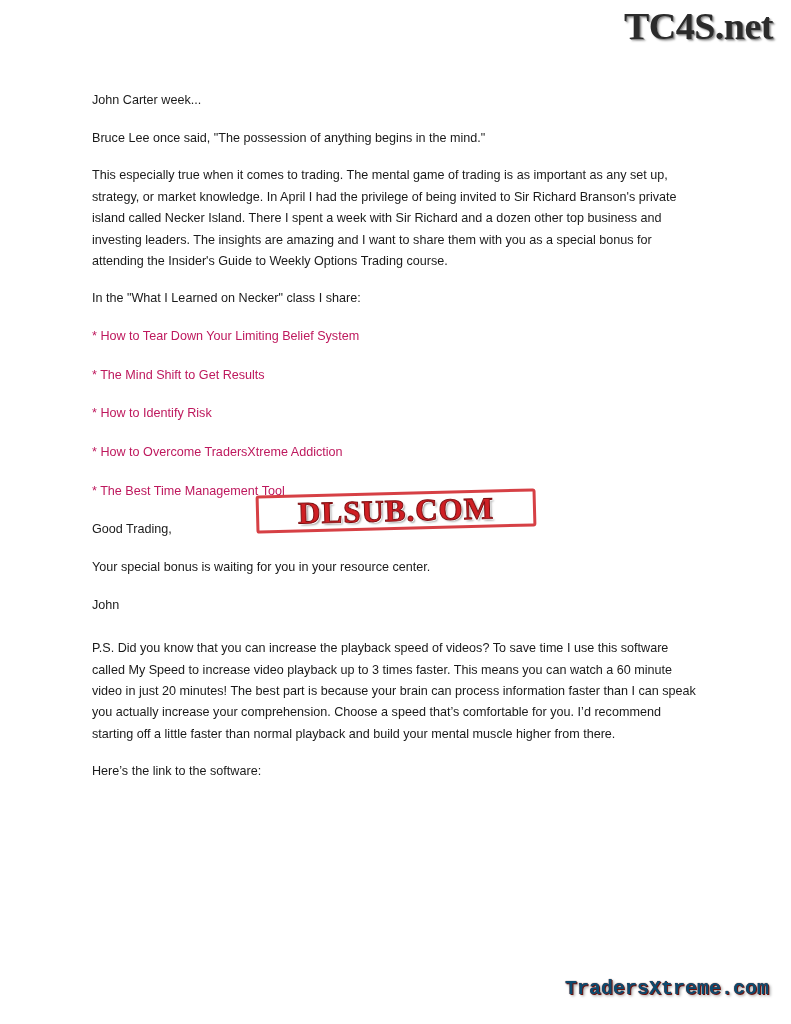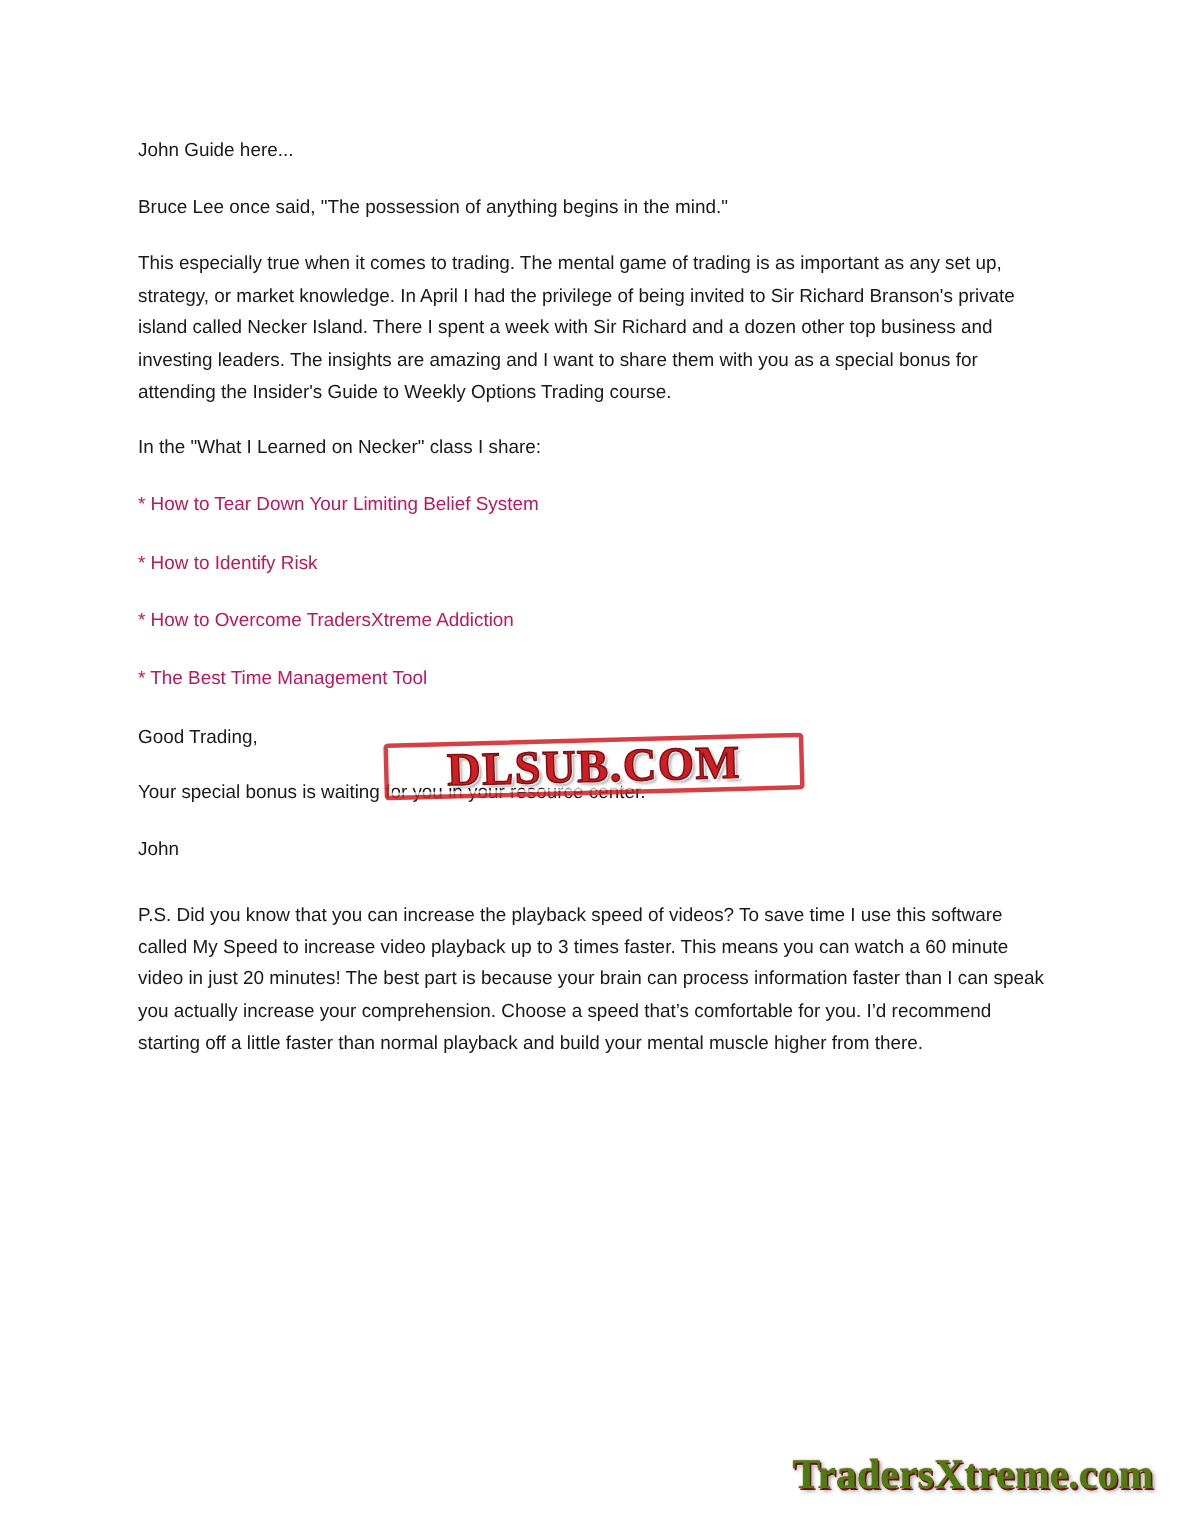--- a/index.html
+++ b/index.html
@@ -36,24 +36,24 @@
       1px 1px 0 #8c8c8c,
       2px 2px 2px rgba(0,0,0,0.35);
     white-space: nowrap;
   }
 
   
   .wm-bottom {
     position: absolute;
     bottom: 24px;
     right: 22px;
-    font-family: Liberation Serif, serif;
-    font-size: 28px;
+    font-family: Liberation Mono, monospace;
+    font-size: 20px;
     font-weight: bold;
-    color: #4d7c0f;
+    color: #0c4a6e;
     text-shadow:
       0 0 1px #7a1a12,
       1px 1px 0 #6b1410,
       2px 2px 3px rgba(0,0,0,0.4);
     white-space: nowrap;
   }
 
   
   .wm-center {
     position: absolute;
@@ -114,46 +114,49 @@
     color: #1a4fc0;
     text-decoration: underline;
     font-size: 12.6px;
   }
 </style>
 </head>
 <body>
 
 <div class="page">
 
+  <div class="wm-top">TC4S.net</div>
 
   <div class="letter">
 
-    <p class="para">John Guide here...</p>
+    <p class="para">John Carter week...</p>
 
     <p class="para">Bruce Lee once said, "The possession of anything begins in the mind."</p>
 
     <p class="para block">This especially true when it comes to trading. The mental game of trading is as important as any set up, strategy, or market knowledge. In April I had the privilege of being invited to Sir Richard Branson's private island called Necker Island. There I spent a week with Sir Richard and a dozen other top business and investing leaders. The insights are amazing and I want to share them with you as a special bonus for attending the Insider's Guide to Weekly Options Trading course.</p>
 
     <p class="para">In the "What I Learned on Necker" class I share:</p>
 
     <p class="bullet">* How to Tear Down Your Limiting Belief System</p>
+    <p class="bullet">* The Mind Shift to Get Results</p>
     <p class="bullet">* How to Identify Risk</p>
     <p class="bullet">* How to Overcome TradersXtreme Addiction</p>
     <p class="bullet">* The Best Time Management Tool</p>
 
     <p class="para">Good Trading,</p>
 
     <p class="para">Your special bonus is waiting for you in your resource center.</p>
 
     <p class="para">John</p>
 
     <div class="spacer-small"></div>
 
     <p class="para block">P.S. Did you know that you can increase the playback speed of videos? To save time I use this software called My Speed to increase video playback up to 3 times faster. This means you can watch a 60 minute video in just 20 minutes! The best part is because your brain can process information faster than I can speak you actually increase your comprehension. Choose a speed that’s comfortable for you. I’d recommend starting off a little faster than normal playback and build your mental muscle higher from there.</p>
 
+    <p class="para">Here’s the link to the software:</p>
 
 
   </div>
 
   <div class="wm-center">
     <span class="stamp">DLSUB.COM</span>
   </div>
 
   <div class="wm-bottom">TradersXtreme.com</div>
 

